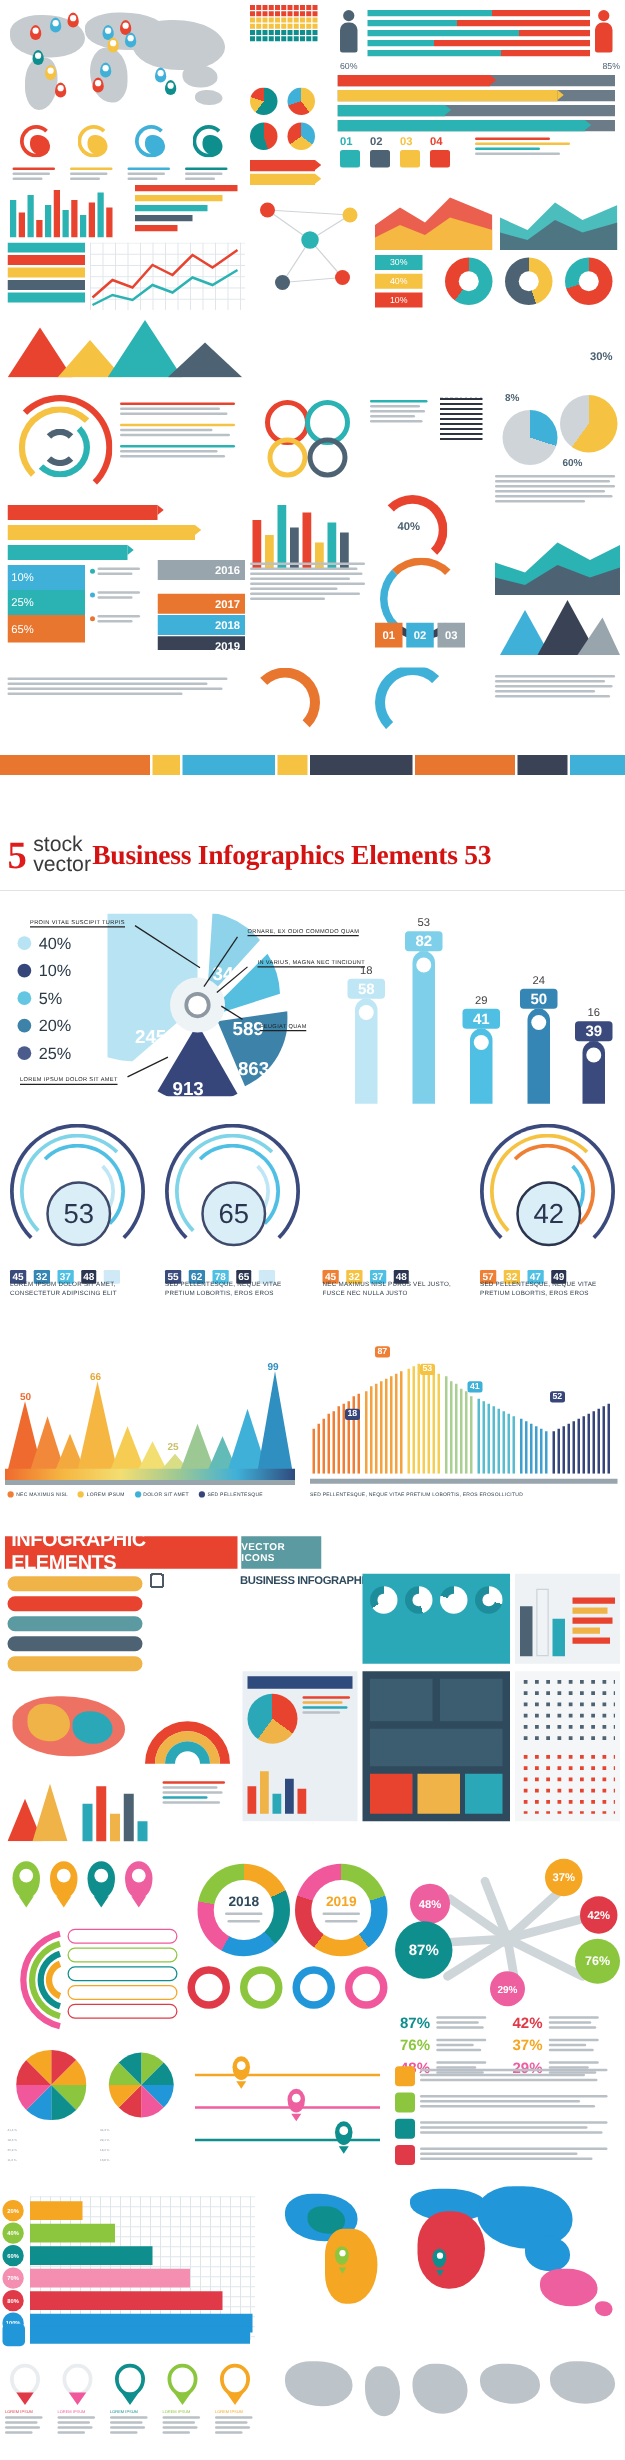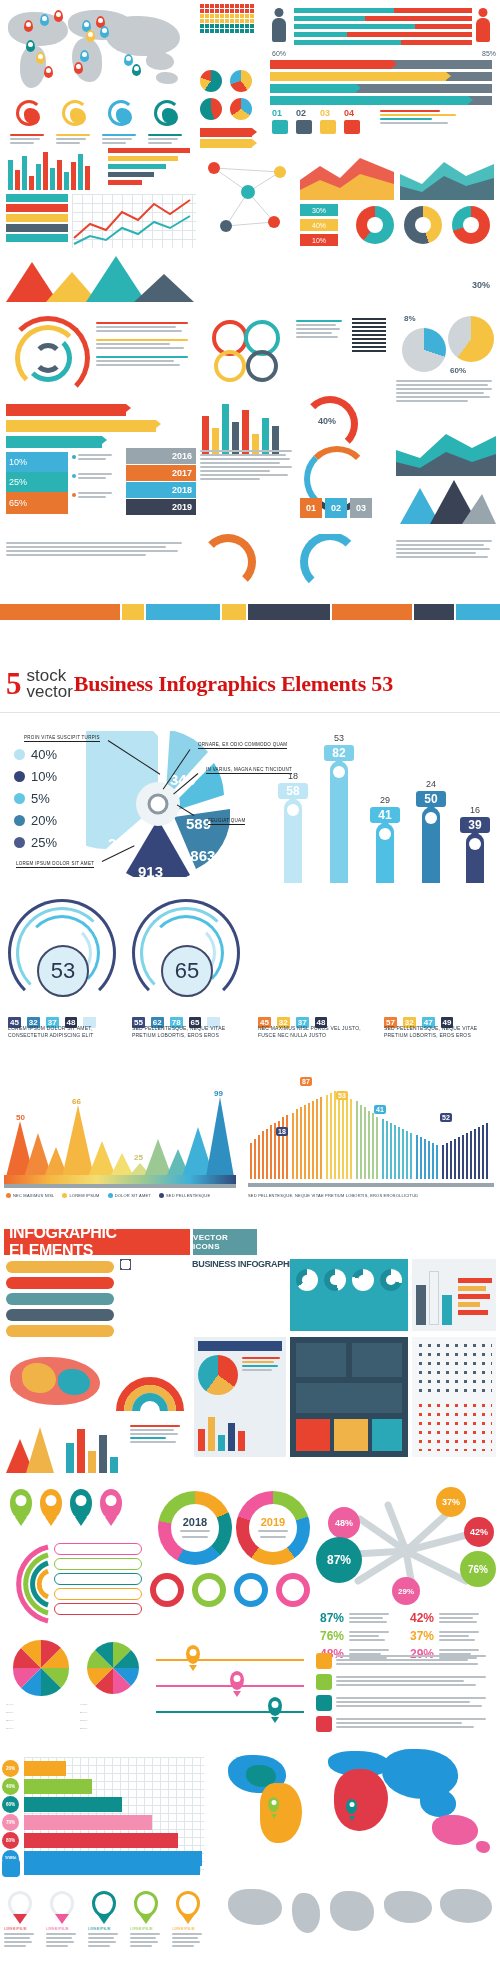--- a/index.html
+++ b/index.html
@@ -566,21 +566,21 @@
         </div>
       <div style="display:flex;gap:2px;align-items:center;">
           <i style="width:4px;height:4px;border-radius:50%;background:#e8762f;display:block;"></i>
           <div>
             <div class="lbl-line" style="width:34px;"></div>
             <div class="lbl-line" style="width:28px;"></div>
           </div>
         </div>
     </div>
     <div class="tile" style="left:126px;top:448px;width:70px;height:72px;">
-      <div style="height:16px;background:#98a5ad;color:#fff;font-size:9px;font-weight:bold;display:flex;align-items:center;justify-content:flex-end;padding-right:4px;margin-bottom:1px;">2016</div>
+      <div style="height:16px;background:#98a5ad;color:#fff;font-size:9px;font-weight:bold;display:flex;align-items:center;justify-content:flex-end;padding-right:4px;margin-bottom:11px;">2016</div>
       <div style="height:16px;background:#e8762f;color:#fff;font-size:9px;font-weight:bold;display:flex;align-items:center;justify-content:flex-end;padding-right:4px;margin-bottom:1px;">2017</div>
       <div style="height:16px;background:#3fb0d8;color:#fff;font-size:9px;font-weight:bold;display:flex;align-items:center;justify-content:flex-end;padding-right:4px;margin-bottom:1px;">2018</div>
       <div style="height:16px;background:#3a4356;color:#fff;font-size:9px;font-weight:bold;display:flex;align-items:center;justify-content:flex-end;padding-right:4px;">2019</div>
     </div>
     <div class="tile" style="left:200px;top:448px;width:96px;height:72px;">
       <div class="lbl-line" style="width:92px;"></div>
         <div class="lbl-line" style="width:86px;"></div>
       <div class="lbl-line" style="width:90px;"></div>
         <div class="lbl-line" style="width:80px;"></div>
       <div class="lbl-line" style="width:92px;"></div>
@@ -678,21 +678,21 @@
         <path d="M76 64 L80 2 A66 66 0 0 1 118 24 L80 66 Z" fill="#8fd3ea" transform="translate(4,-3)"></path>
 
         <path d="M80 72 L122 30 A62 62 0 0 1 132 62 L82 78 Z" fill="#56bfe0" transform="translate(6,2)"></path>
 
         <path d="M82 82 L138 74 A60 60 0 0 1 104 134 Z" fill="#3d82a8" transform="translate(6,4)"></path>
 
         <path d="M72 82 L104 138 A64 64 0 0 1 40 136 Z" fill="#37467a" transform="translate(0,6)"></path>
         <circle cx="72" cy="73" r="22" fill="#eef3f6"></circle>
         <circle cx="72" cy="73" r="9" fill="#fff" stroke="#8d98a2" stroke-width="3"></circle>
       </svg>
-      <div class="slice-val" style="left:22px;top:76px;color:#fff;">2450</div>
+      <div class="slice-val" style="left:22px;top:62px;color:#fff;">2450</div>
       <div class="slice-val" style="left:84px;top:12px;">348</div>
       <div class="slice-val" style="left:100px;top:56px;">589</div>
       <div class="slice-val" style="left:96px;top:88px;">1863</div>
       <div class="slice-val" style="left:52px;top:104px;">913</div>
     </div>
 
     <div class="callout" style="left:24px;top:22px;">PROIN VITAE SUSCIPIT TURPIS</div>
     <div class="lead" style="left:108px;top:27px;width:62px;transform:rotate(33deg);"></div>
     <div class="callout" style="left:198px;top:29px;">ORNARE, EX ODIO COMMODO QUAM</div>
     <div class="lead" style="left:190px;top:36px;width:48px;transform:rotate(124deg);"></div>
@@ -765,20 +765,27 @@
     <div class="g-caption" style="left:132px;top:132px;width:110px;">SED PELLENTESQUE, NEQUE VITAE PRETIUM LOBORTIS, EROS EROS</div>
 
     <div style="position:absolute;left:258px;top:118px;">
       <span class="chip" style="background:#ef7f35;">45</span>
       <span class="chip" style="background:#f5c242;">32</span>
       <span class="chip" style="background:#4fc0e3;">37</span>
       <span class="chip" style="background:#2c3550;">48</span>
     </div>
     <div class="g-caption" style="left:258px;top:132px;width:112px;">NEC MAXIMUS NISL PURUS VEL JUSTO, FUSCE NEC NULLA JUSTO</div>
 
+    <div class="gauge" style="left:384px;top:6px;">
+      <div class="g-ring" style="left:0;top:0;width:108px;height:108px;border-width:3px;border-color:#3b4a7d #3b4a7d transparent #3b4a7d;"></div>
+      <div class="g-ring" style="left:8px;top:8px;width:92px;height:92px;border-width:3px;border-color:#f5c242 transparent transparent #f5c242;"></div>
+      <div class="g-ring" style="left:16px;top:16px;width:76px;height:76px;border-width:3px;border-color:#ef7f35 #ef7f35 transparent transparent;"></div>
+      <div class="g-ring" style="left:24px;top:24px;width:60px;height:60px;border-width:3px;border-color:transparent #4fc0e3 #4fc0e3 transparent;"></div>
+      <div class="g-core" style="background:#d9eef6;border-color:#2c3550;">42</div>
+    </div>
     <div style="position:absolute;left:384px;top:118px;">
       <span class="chip" style="background:#ef7f35;">57</span>
       <span class="chip" style="background:#f5c242;">32</span>
       <span class="chip" style="background:#4fc0e3;">47</span>
       <span class="chip" style="background:#2c3550;">49</span>
     </div>
     <div class="g-caption" style="left:384px;top:132px;width:112px;">SED PELLENTESQUE, NEQUE VITAE PRETIUM LOBORTIS, EROS EROS</div>
   </div>
 
   <div class="sec" id="panel3">

